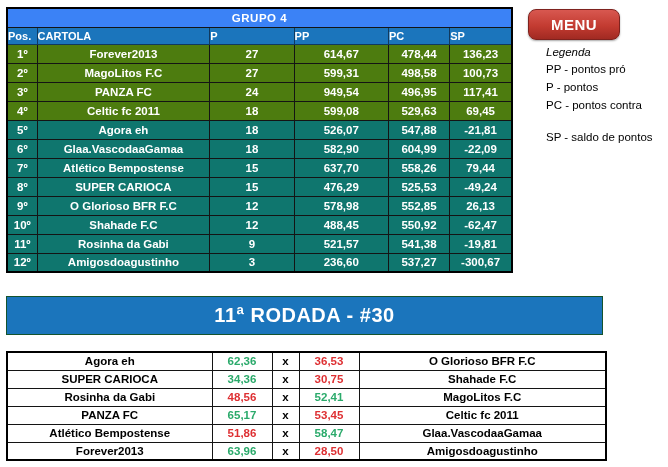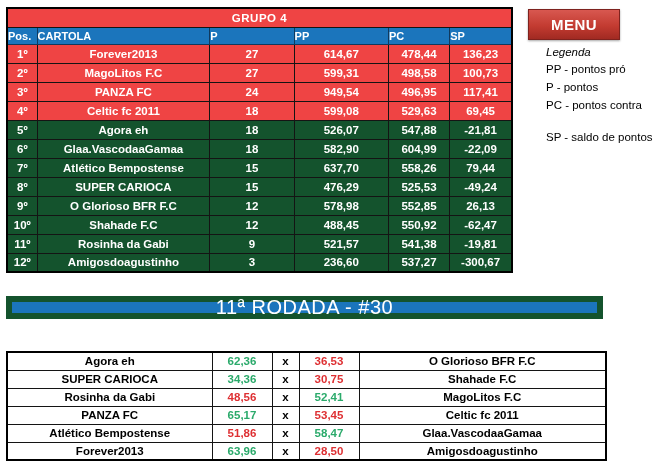--- a/index.html
+++ b/index.html
@@ -5,56 +5,56 @@
   * { margin: 0; padding: 0; box-sizing: border-box; }
   html, body { width: 668px; height: 467px; background: #ffffff; overflow: hidden; }
   body { font-family: "Liberation Sans", sans-serif; position: relative; }
 
   
   .group-table-wrap { position: absolute; left: 6px; top: 7px; }
   table { border-collapse: collapse; table-layout: fixed; }
   .group-table { width: 507px; border: 2px solid #000; }
   .group-table td, .group-table th { border: 1px solid #141414; overflow: hidden; white-space: nowrap; }
   .group-title-cell {
-    background: #ef4444; color: #fff; text-align: center;
+    background: #3b82f6; color: #fff; text-align: center;
     font-size: 21px; font-weight: bold; height: 31px; letter-spacing: .5px;
   }
   .group-table th {
     background: #1B75BC; color: #fff; font-size: 11px; font-weight: bold;
     height: 17px; text-align: left; border-color: #10395e;
   }
   .group-table td {
     height: 19px; text-align: center; color: #fff;
     font-size: 11.5px; font-weight: bold;
   }
-  tr.green td { background: #ef4444; }
-  tr.red td   { background: #14532d; }
+  tr.green td { background: #4d7c0f; }
+  tr.red td   { background: #0f766e; }
   .col-pos { width: 30px; } .col-team { width: 172px; } .col-p { width: 84px; }
   .col-pp { width: 94px; } .col-pc { width: 61px; } .col-sp { width: 62px; }
 
   
   .menu-btn {
     position: absolute; left: 528px; top: 9px; width: 92px; height: 31px;
     background: linear-gradient(#d85850, #c33b31 55%, #a12a22);
-    border: 1px solid #7e221e; border-radius: 0;
+    border: 1px solid #7e221e; border-radius: 8px;
     color: #fff; font-size: 15px; font-weight: bold; letter-spacing: .5px;
     display: flex; align-items: center; justify-content: center;
     box-shadow: 0 1px 2px rgba(0,0,0,.35); cursor: pointer;
     font-family: "Liberation Sans", sans-serif;
   }
   .legend { position: absolute; left: 546px; top: 46px; font-size: 11.5px; color: #000; }
   .legend .legend-title { margin-bottom: 4px; font-style: italic; }
   .legend .legend-item { margin-bottom: 4px; line-height: 14px; }
   .legend .legend-item:nth-child(5) { margin-top: 18px; }
 
   
   .round-banner {
-    position: absolute; left: 6px; top: 296px; width: 597px; height: 23px;
-    background: #1B75BC; border: 6px solid #14532d;
-    color: #fff; font-size: 20px; font-weight: normal; letter-spacing: .5px;
+    position: absolute; left: 6px; top: 296px; width: 597px; height: 39px;
+    background: #1B75BC; border: 1px solid #14532d;
+    color: #fff; font-size: 20px; font-weight: bold; letter-spacing: .5px;
     display: flex; align-items: center; justify-content: center;
   }
 
   
   .matches-wrap { position: absolute; left: 6px; top: 351px; }
   .matches-table { width: 601px; border: 2px solid #000; background: #fff; }
   .matches-table td {
     border: 1px solid #141414; height: 18px; text-align: center;
     font-size: 11.5px; font-weight: bold; color: #000; white-space: nowrap; overflow: hidden;
   }

